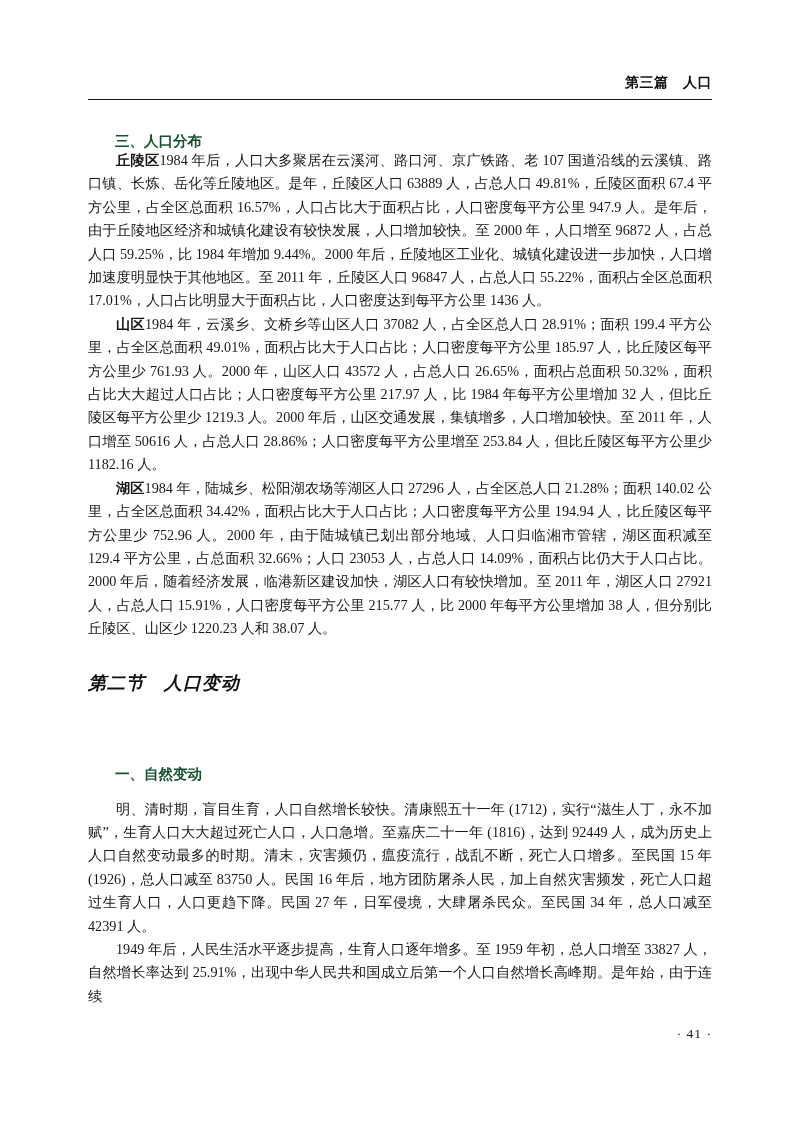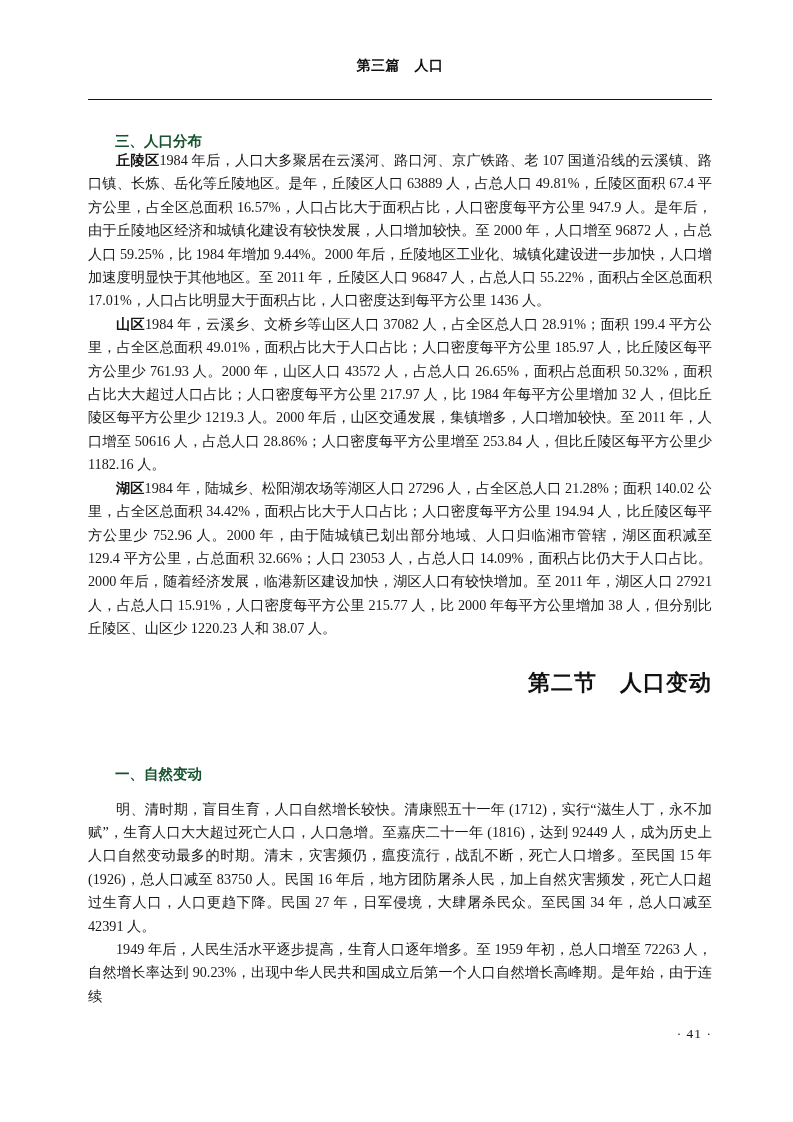--- a/index.html
+++ b/index.html
@@ -8,24 +8,24 @@
     width: 793px;
     height: 1122px;
     position: relative;
     background: #ffffff;
     color: #161616;
     font-family: "Liberation Serif", "DejaVu Serif", serif;
     overflow: hidden;
   }
   .running-head {
     position: absolute;
-    top: 57px;
+    top: 74px;
     left: 88px;
     width: 624px;
-    text-align: center;
+    text-align: right;
     font-family: "Liberation Sans", "DejaVu Sans", sans-serif;
     font-weight: 700;
     font-size: 14px;
     letter-spacing: 0.5px;
     color: #111;
   }
   .head-rule {
     position: absolute;
     top: 99px;
     left: 88px;
@@ -59,26 +59,27 @@
     margin: 0;
   }
   #para-intro { margin-top: 15px; }
   #para-change-1 { margin-top: 16px; }
   .area-label {
     font-weight: 700;
   }
   .section-title {
     font-family: "Liberation Sans", "DejaVu Sans", sans-serif;
     font-weight: 700;
-    font-size: 22px;
+    font-size: 18px;
     line-height: 26px;
-    text-align: right;
+    text-align: left;
     letter-spacing: 1px;
     margin: 29px 0 0 0;
     color: #111;
+    font-style: italic;
   }
   .page-number {
     position: absolute;
     top: 1026px;
     left: 88px;
     width: 624px;
     text-align: right;
     font-size: 13.5px;
     letter-spacing: 1px;
   }
@@ -101,19 +102,19 @@
   <p class="para"><span class="area-label">山区</span><span>1984 年，云溪乡、文桥乡等山区人口 37082 人，占全区总人口 28.91%；面积 199.4 平方公里，占全区总面积 49.01%，面积占比大于人口占比；人口密度每平方公里 185.97 人，比丘陵区每平方公里少 761.93 人。2000 年，山区人口 43572 人，占总人口 26.65%，面积占总面积 50.32%，面积占比大大超过人口占比；人口密度每平方公里 217.97 人，比 1984 年每平方公里增加 32 人，但比丘陵区每平方公里少 1219.3 人。2000 年后，山区交通发展，集镇增多，人口增加较快。至 2011 年，人口增至 50616 人，占总人口 28.86%；人口密度每平方公里增至 253.84 人，但比丘陵区每平方公里少 1182.16 人。</span></p>
 
   <p class="para"><span class="area-label">湖区</span><span>1984 年，陆城乡、松阳湖农场等湖区人口 27296 人，占全区总人口 21.28%；面积 140.02 公里，占全区总面积 34.42%，面积占比大于人口占比；人口密度每平方公里 194.94 人，比丘陵区每平方公里少 752.96 人。2000 年，由于陆城镇已划出部分地域、人口归临湘市管辖，湖区面积减至 129.4 平方公里，占总面积 32.66%；人口 23053 人，占总人口 14.09%，面积占比仍大于人口占比。2000 年后，随着经济发展，临港新区建设加快，湖区人口有较快增加。至 2011 年，湖区人口 27921 人，占总人口 15.91%，人口密度每平方公里 215.77 人，比 2000 年每平方公里增加 38 人，但分别比丘陵区、山区少 1220.23 人和 38.07 人。</span></p>
 
   <h2 class="section-title">第二节　人口变动</h2>
 
   <h3 class="sub-heading" id="heading-natural">一、自然变动</h3>
 
   <p class="para" id="para-change-1">明、清时期，盲目生育，人口自然增长较快。清康熙五十一年 (1712)，实行“滋生人丁，永不加赋”，生育人口大大超过死亡人口，人口急增。至嘉庆二十一年 (1816)，达到 92449 人，成为历史上人口自然变动最多的时期。清末，灾害频仍，瘟疫流行，战乱不断，死亡人口增多。至民国 15 年 (1926)，总人口减至 83750 人。民国 16 年后，地方团防屠杀人民，加上自然灾害频发，死亡人口超过生育人口，人口更趋下降。民国 27 年，日军侵境，大肆屠杀民众。至民国 34 年，总人口减至 42391 人。</p>
 
-  <p class="para">1949 年后，人民生活水平逐步提高，生育人口逐年增多。至 1959 年初，总人口增至 72263 人，自然增长率达到 90.23%，出现中华人民共和国成立后第一个人口自然增长高峰期。是年始，由于连续</p>
+  <p class="para">1949 年后，人民生活水平逐步提高，生育人口逐年增多。至 1959 年初，总人口增至 33827 人，自然增长率达到 25.91%，出现中华人民共和国成立后第一个人口自然增长高峰期。是年始，由于连续</p>
 
 </main>
 
 <footer class="page-number">
   <span>· 41 ·</span>
 </footer>
 
 </body></html>

